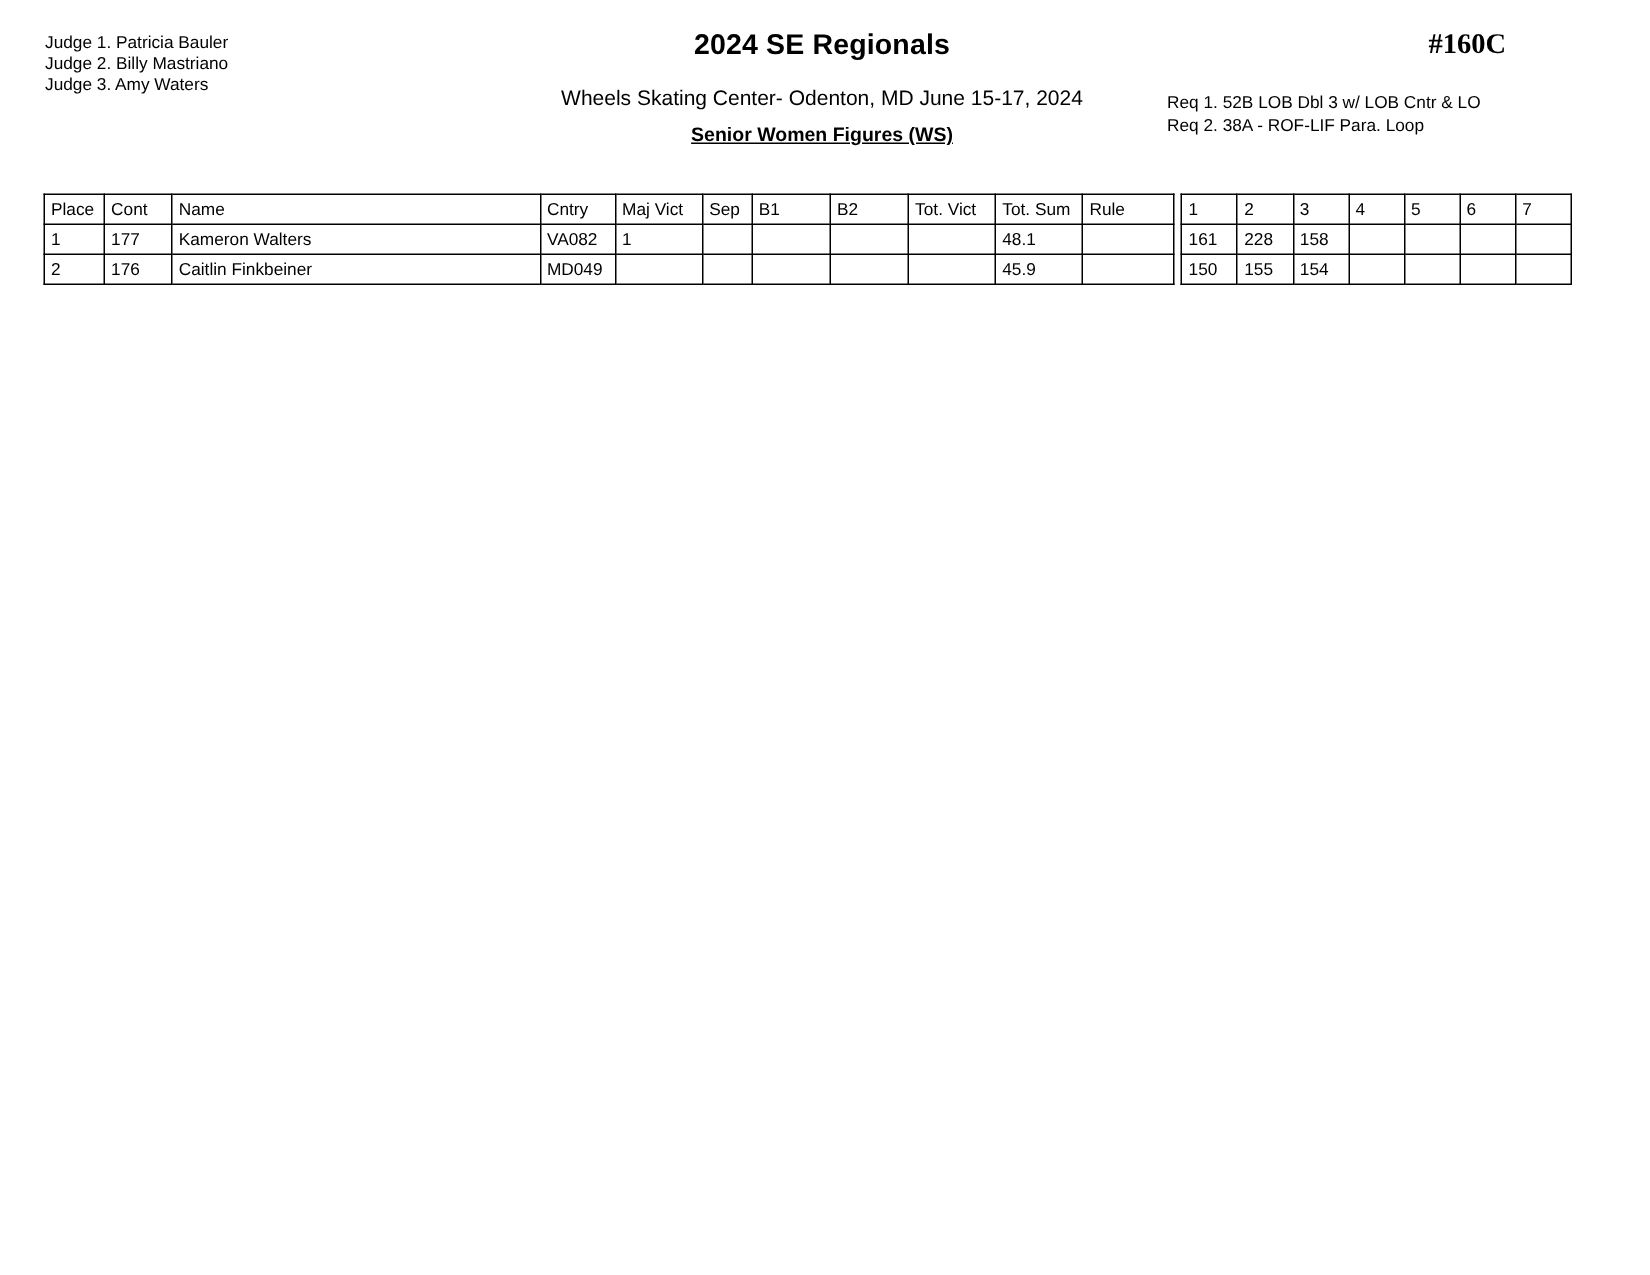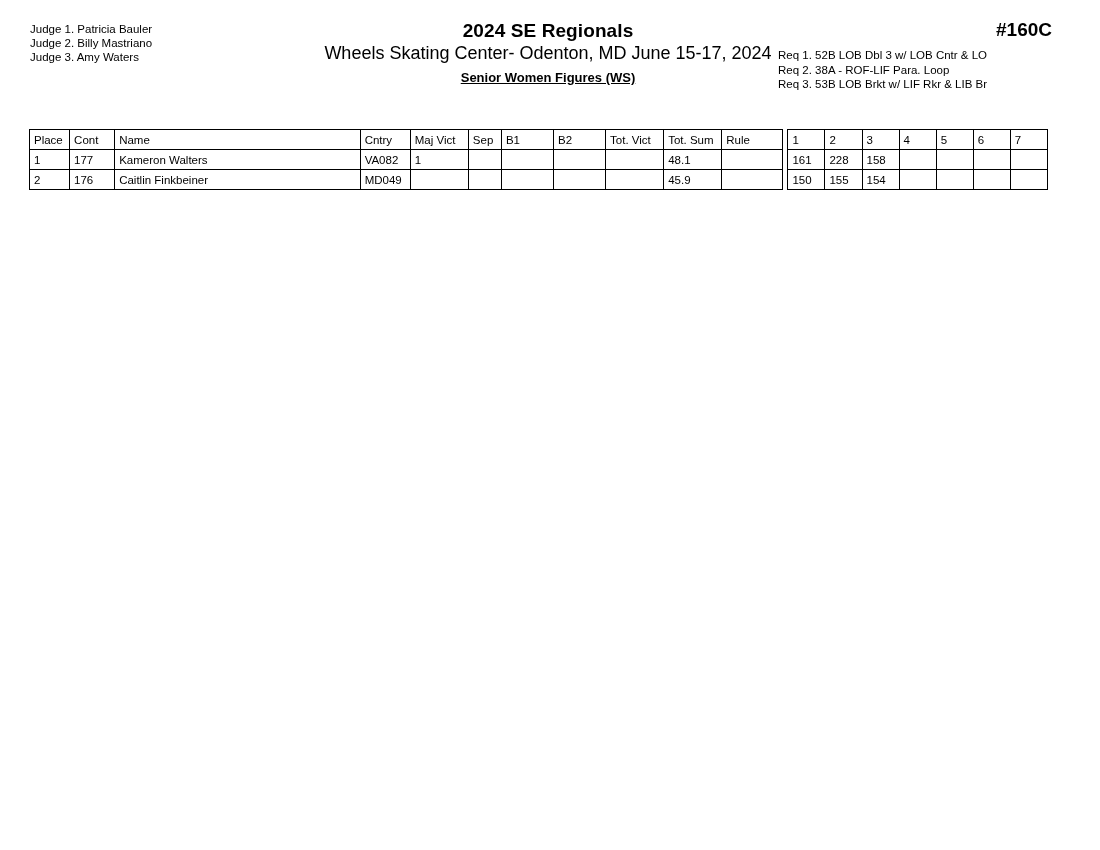--- a/index.html
+++ b/index.html
@@ -43,23 +43,23 @@
     top: 20px;
     text-align: center;
   }
   .meet-title {
     font-size: 19px;
     font-weight: bold;
     line-height: 22px;
     letter-spacing: 0.1px;
   }
   .venue-line {
-    font-size: 18px;
+    font-size: 14px;
     line-height: 20px;
-    margin-top: 1px;
+    margin-top: 13px;
   }
   .event-title {
     font-size: 13px;
     font-weight: bold;
     line-height: 24px;
     margin-top: 3px;
     text-decoration: underline;
   }
   .report-title {
     font-size: 14.5px;
@@ -71,24 +71,25 @@
     position: absolute;
     right: 0px;
     top: 18px;
     width: 350px;
     text-align: right;
   }
   .event-number {
     font-size: 19px;
     font-weight: bold;
     line-height: 24px;
-    padding-right: 48px;
+    padding-right: 96px;
+    font-family: Liberation Serif, serif;
   }
   .reqs {
-    margin-top: 6px;
+    margin-top: 20px;
     font-size: 11.5px;
     line-height: 14.5px;
     text-align: left;
     padding-left: 28px;
     white-space: nowrap;
     overflow: hidden;
     width: 322px;
   }
   .req-row { white-space: nowrap; }
 
@@ -180,25 +181,20 @@
     <div class="reqs">
       <div class="req-row">
         <span>Req</span>
         <span>1.</span>
         <span>52B LOB Dbl 3 w/ LOB Cntr &amp; LO</span>
       </div>
       <div class="req-row">
         <span>Req</span>
         <span>2.</span>
         <span>38A - ROF-LIF Para. Loop</span>
-      </div>
-      <div class="req-row">
-        <span>Req</span>
-        <span>3.</span>
-        <span>53B LOB Brkt w/ LIF Rkr &amp; LIB Br</span>
       </div>
     </div>
   </div>
 
 </div>
 
 <div class="results-wrap">
   <table class="results">
     <colgroup>
       <col style="width:40px">

